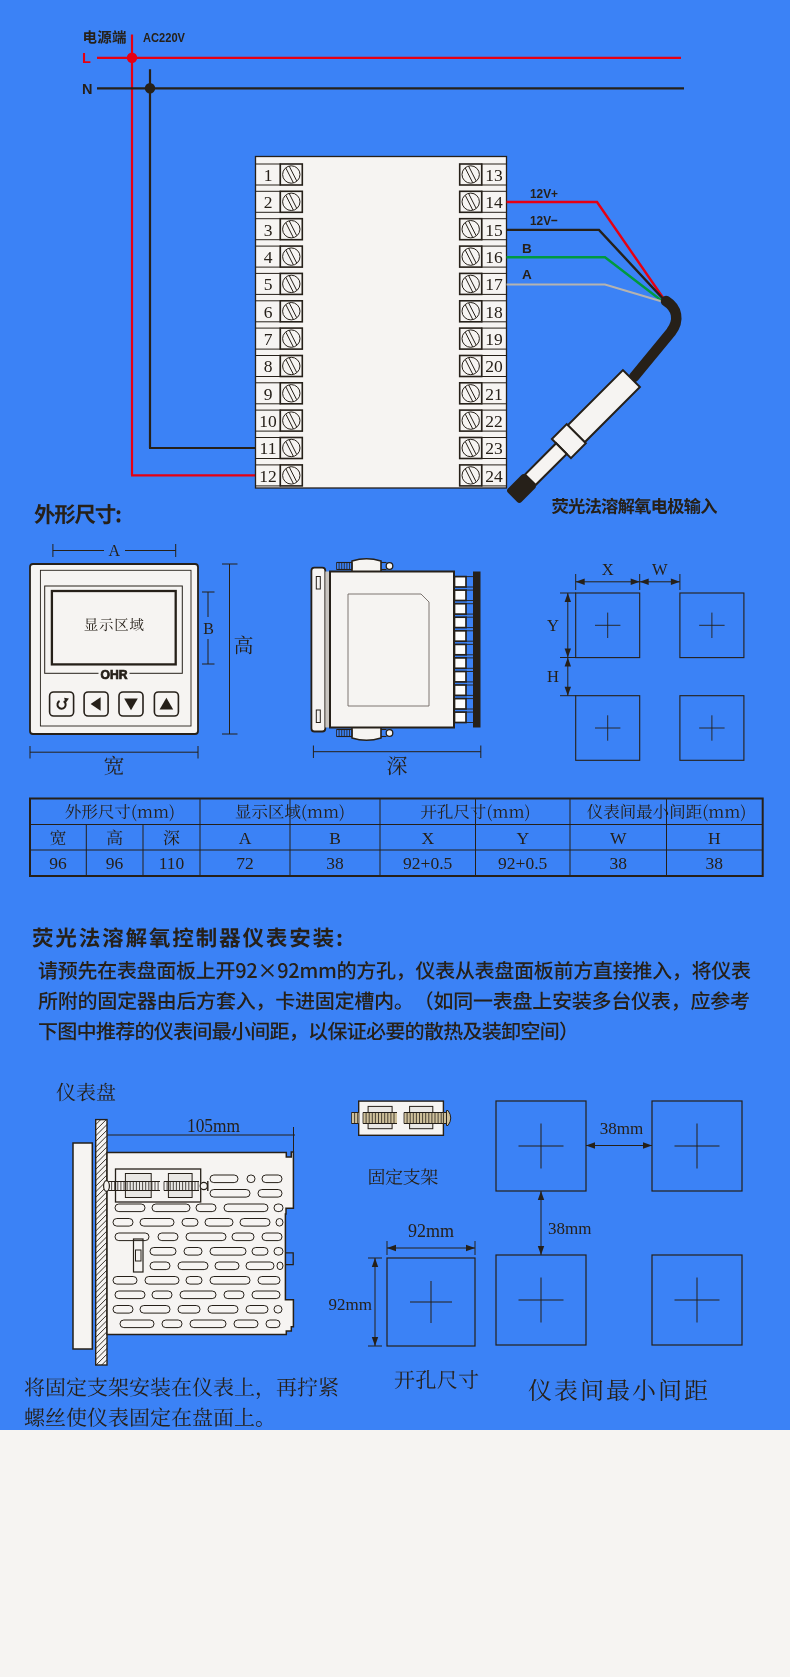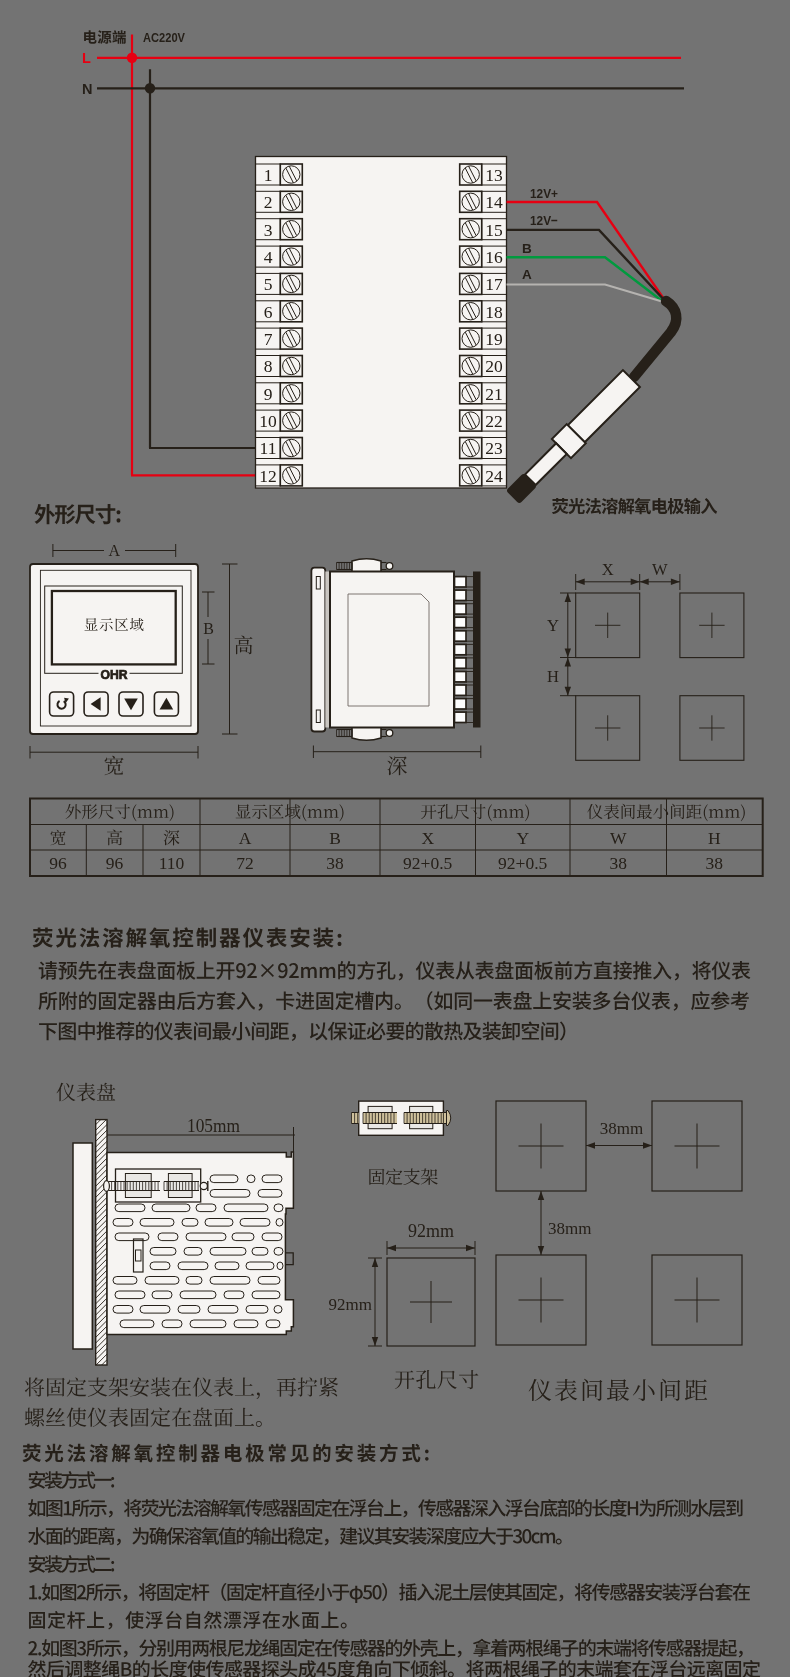--- a/index.html
+++ b/index.html
@@ -1,15 +1,15 @@
 <!DOCTYPE html>
 <html><head><meta charset="utf-8"><title>DO controller manual</title>
 <style>
 html,body{margin:0;padding:0;background:#f6f4f2;}
-.page{position:relative;width:790px;height:1677px;background:#737373;overflow:hidden;font-family:"Liberation Sans",sans-serif;}
+.page{position:relative;width:790px;height:1430px;background:#3b82f6;overflow:hidden;font-family:"Liberation Sans",sans-serif;}
 </style></head>
 <body>
 <div class="page">
 <svg width="790" height="1677" viewBox="0 0 790 1677">
 <defs>
         <path id="g1" d="M429 381V288H235V381ZM558 381H754V288H558ZM429 491H235V588H429ZM558 491V588H754V491ZM111 705V112H235V170H429V117C429 -37 468 -78 606 -78C637 -78 765 -78 798 -78C920 -78 957 -20 974 138C945 144 906 160 876 176V705H558V844H429V705ZM854 170C846 69 834 43 785 43C759 43 647 43 620 43C565 43 558 52 558 116V170Z"></path>
         <path id="g2" d="M588 383H819V327H588ZM588 518H819V464H588ZM499 202C474 139 434 69 395 22C422 8 467 -18 489 -36C527 16 574 100 605 171ZM783 173C815 109 855 25 873 -27L984 21C963 70 920 153 887 213ZM75 756C127 724 203 678 239 649L312 744C273 771 195 814 145 842ZM28 486C80 456 155 411 191 383L263 480C223 506 147 546 96 572ZM40 -12 150 -77C194 22 241 138 279 246L181 311C138 194 81 66 40 -12ZM482 604V241H641V27C641 16 637 13 625 13C614 13 573 13 538 14C551 -15 564 -58 568 -89C631 -90 677 -88 712 -72C747 -56 755 -27 755 24V241H930V604H738L777 670L664 690H959V797H330V520C330 358 321 129 208 -26C237 -39 288 -71 309 -90C429 77 447 342 447 520V690H641C636 664 626 633 616 604Z"></path>
         <path id="g3" d="M65 510C81 405 95 268 95 177L188 193C186 285 171 419 154 526ZM392 326V-89H499V226H550V-82H640V226H694V-81H785V-7C797 -32 807 -67 810 -92C853 -92 886 -90 912 -75C938 -59 944 -33 944 11V326H701L726 388H963V494H370V388H591L579 326ZM785 226H839V12C839 4 837 1 829 1L785 2ZM405 801V544H932V801H817V647H721V846H606V647H515V801ZM132 811C153 769 176 714 188 674H41V564H379V674H224L296 698C284 738 258 796 233 840ZM259 531C252 418 234 260 214 156C145 141 80 128 29 119L54 1C149 23 268 51 381 80L368 190L303 176C323 274 345 405 360 516Z"></path>
         <path id="g4" d="M71 569V371H188V464H808V378H930V569ZM233 376C209 313 165 243 114 199L215 144C268 191 306 267 334 334ZM758 373C732 317 683 242 646 195L743 152C781 197 829 263 870 328ZM611 850V779H391V850H267V779H57V674H267V598H391V674H611V598H734V674H946V779H734V850ZM451 443C420 181 298 65 27 25C49 1 82 -56 94 -87C303 -49 431 31 506 177C583 38 703 -45 903 -82C918 -48 950 3 976 30C745 61 620 156 558 323C566 355 572 389 577 425Z"></path>
         <path id="g5" d="M121 766C165 687 210 583 225 518L342 565C325 632 275 731 230 807ZM769 814C743 734 695 630 654 563L758 523C801 585 852 682 896 771ZM435 850V483H49V370H294C280 205 254 83 23 14C50 -10 83 -59 96 -91C360 -2 405 159 423 370H565V67C565 -49 594 -86 707 -86C728 -86 804 -86 827 -86C926 -86 957 -39 969 136C937 144 885 165 859 185C855 48 849 26 816 26C798 26 739 26 724 26C692 26 686 32 686 68V370H953V483H557V850Z"></path>

